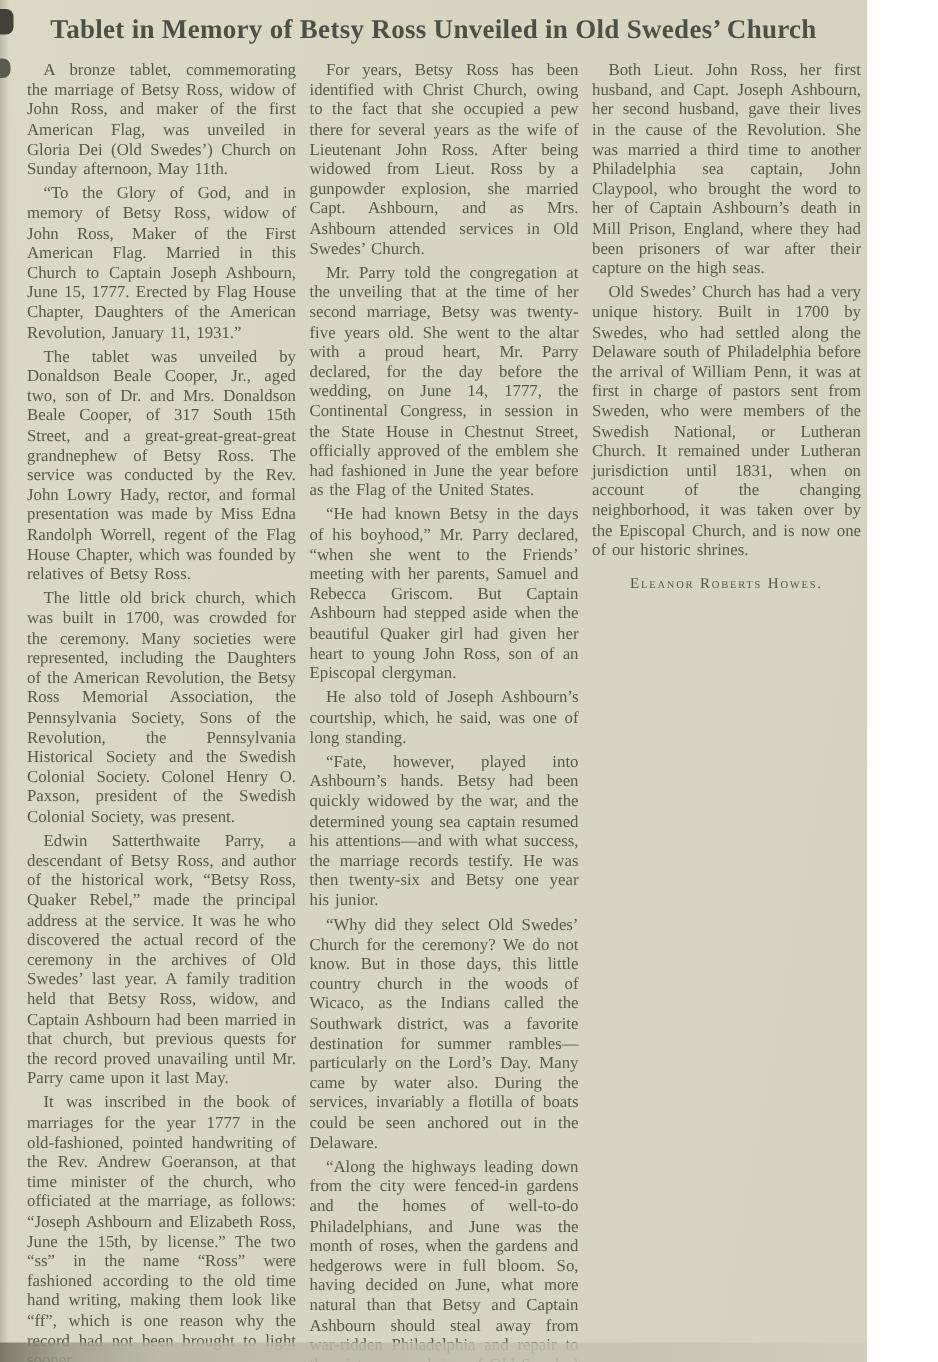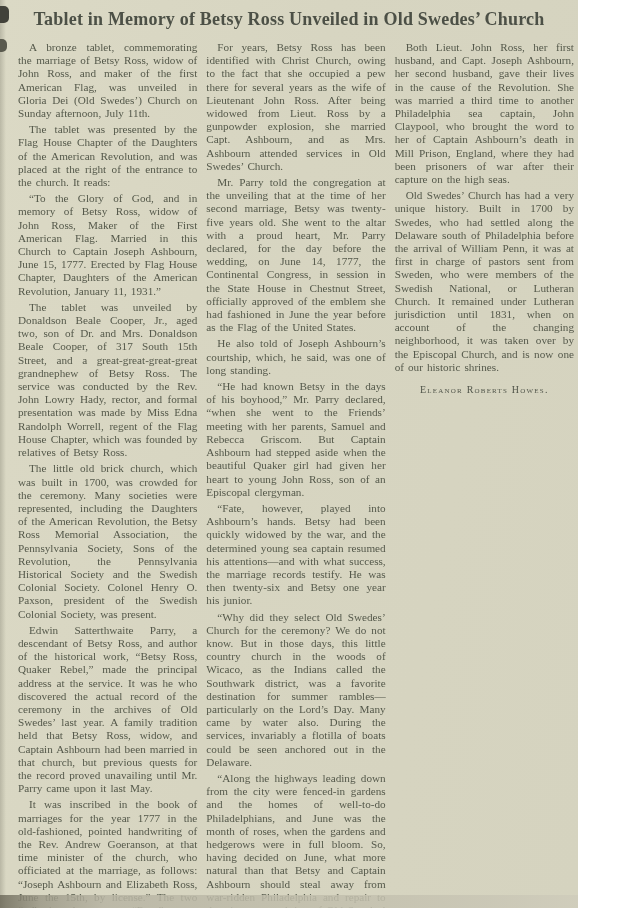--- a/index.html
+++ b/index.html
@@ -76,34 +76,33 @@
   <div class="left-edge-shadow"></div>
   <div class="mark-top-1"></div>
   <div class="mark-top-2"></div>
   <div class="bottom-band"></div>
 
   <h1 class="title">Tablet in Memory of Betsy Ross Unveiled in Old Swedes’ Church</h1>
 
   <div class="columns">
 
     <div class="column">
-      <p class="para">A bronze tablet, commemorating the marriage of Betsy Ross, widow of John Ross, and maker of the first American Flag, was unveiled in Gloria Dei (Old Swedes’) Church on Sunday afternoon, July 11th.</p>
-      <p class="para">The tablet was presented by the Flag House Chapter of the Daughters of the American Revolution, and was placed at the right of the entrance to the church.  It reads:</p>
+      <p class="para">A bronze tablet, commemorating the marriage of Betsy Ross, widow of John Ross, and maker of the first American Flag, was unveiled in Gloria Dei (Old Swedes’) Church on Sunday afternoon, May 11th.</p>
       <p class="para">“To the Glory of God, and in memory of Betsy Ross, widow of John Ross, Maker of the First American Flag.  Married in this Church to Captain Joseph Ashbourn, June 15, 1777. Erected by Flag House Chapter, Daughters of the American Revolution, January 11, 1931.”</p>
       <p class="para">The tablet was unveiled by Donaldson Beale Cooper, Jr., aged two, son of Dr. and Mrs. Donaldson Beale Cooper, of 317 South 15th Street, and a great-great-great-great grandnephew of Betsy Ross.  The service was conducted by the Rev. John Lowry Hady, rector, and formal presentation was made by Miss Edna Randolph Worrell, regent of the Flag House Chapter, which was founded by relatives of Betsy Ross.</p>
       <p class="para">The little old brick church, which was built in 1700, was crowded for the ceremony.  Many societies were represented, including the Daughters of the American Revolution, the Betsy Ross Memorial Association, the Pennsylvania Society, Sons of the Revolution, the Pennsylvania Historical Society and the Swedish Colonial Society.  Colonel Henry O. Paxson, president of the Swedish Colonial Society, was present.</p>
       <p class="para">Edwin Satterthwaite Parry, a descendant of Betsy Ross, and author of the historical work, “Betsy Ross, Quaker Rebel,” made the principal address at the service.  It was he who discovered the actual record of the ceremony in the archives of Old Swedes’ last year.  A family tradition held that Betsy Ross, widow, and Captain Ashbourn had been married in that church, but previous quests for the record proved unavailing until Mr. Parry came upon it last May.</p>
       <p class="para">It was inscribed in the book of marriages for the year 1777 in the old-fashioned, pointed handwriting of the Rev. Andrew Goeranson, at that time minister of the church, who officiated at the marriage, as follows: “Joseph Ashbourn and Elizabeth Ross, June the 15th, by license.”  The two “ss” in the name “Ross” were fashioned according to the old time hand writing, making them look like “ff”, which is one reason why the record had not been brought to light sooner.</p>
     </div>
 
     <div class="column">
       <p class="para">For years, Betsy Ross has been identified with Christ Church, owing to the fact that she occupied a pew there for several years as the wife of Lieutenant John Ross.  After being widowed from Lieut. Ross by a gunpowder explosion, she married Capt. Ashbourn, and as Mrs. Ashbourn attended services in Old Swedes’ Church.</p>
       <p class="para">Mr. Parry told the congregation at the unveiling that at the time of her second marriage, Betsy was twenty-five years old.  She went to the altar with a proud heart, Mr. Parry declared, for the day before the wedding, on June 14, 1777, the Continental Congress, in session in the State House in Chestnut Street, officially approved of the emblem she had fashioned in June the year before as the Flag of the United States.</p>
+      <p class="para">“He had known Betsy in the days of his boyhood,” Mr. Parry declared, “when she went to the Friends’ meeting with her parents, Samuel and Rebecca Griscom.  But Captain Ashbourn had stepped aside when the beautiful Quaker girl had given her heart to young John Ross, son of an Episcopal clergyman.</p>
       <p class="para">He also told of Joseph Ashbourn’s courtship, which, he said, was one of long standing.</p>
-      <p class="para">“He had known Betsy in the days of his boyhood,” Mr. Parry declared, “when she went to the Friends’ meeting with her parents, Samuel and Rebecca Griscom.  But Captain Ashbourn had stepped aside when the beautiful Quaker girl had given her heart to young John Ross, son of an Episcopal clergyman.</p>
       <p class="para">“Fate, however, played into Ashbourn’s hands.  Betsy had been quickly widowed by the war, and the determined young sea captain resumed his attentions—and with what success, the marriage records testify.  He was then twenty-six and Betsy one year his junior.</p>
       <p class="para">“Why did they select Old Swedes’ Church for the ceremony?  We do not know.  But in those days, this little country church in the woods of Wicaco, as the Indians called the Southwark district, was a favorite destination for summer rambles—particularly on the Lord’s Day.  Many came by water also. During the services, invariably a flotilla of boats could be seen anchored out in the Delaware.</p>
       <p class="para">“Along the highways leading down from the city were fenced-in gardens and the homes of well-to-do Philadelphians, and June was the month of roses, when the gardens and hedgerows were in full bloom.  So, having decided on June, what more natural than that Betsy and Captain Ashbourn should steal away from war-ridden Philadelphia and repair to the picturesque shrine of Old Swedes’ for their marriage?”</p>
       <p class="para">Captain and Betsy Ashbourn had hardly taken up their home in the now famous Arch Street record before the</p>
     </div>
 
     <div class="column">
       <p class="para">Both Lieut. John Ross, her first husband, and Capt. Joseph Ashbourn, her second husband, gave their lives in the cause of the Revolution.  She was married a third time to another Philadelphia sea captain, John Claypool, who brought the word to her of Captain Ashbourn’s death in Mill Prison, England, where they had been prisoners of war after their capture on the high seas.</p>
       <p class="para">Old Swedes’ Church has had a very unique history.  Built in 1700 by Swedes, who had settled along the Delaware south of Philadelphia before the arrival of William Penn, it was at first in charge of pastors sent from Sweden, who were members of the Swedish National, or Lutheran Church. It remained under Lutheran jurisdiction until 1831, when on account of the changing neighborhood, it was taken over by the Episcopal Church, and is now one of our historic shrines.</p>
       <div class="byline">Eleanor Roberts Howes.</div>

